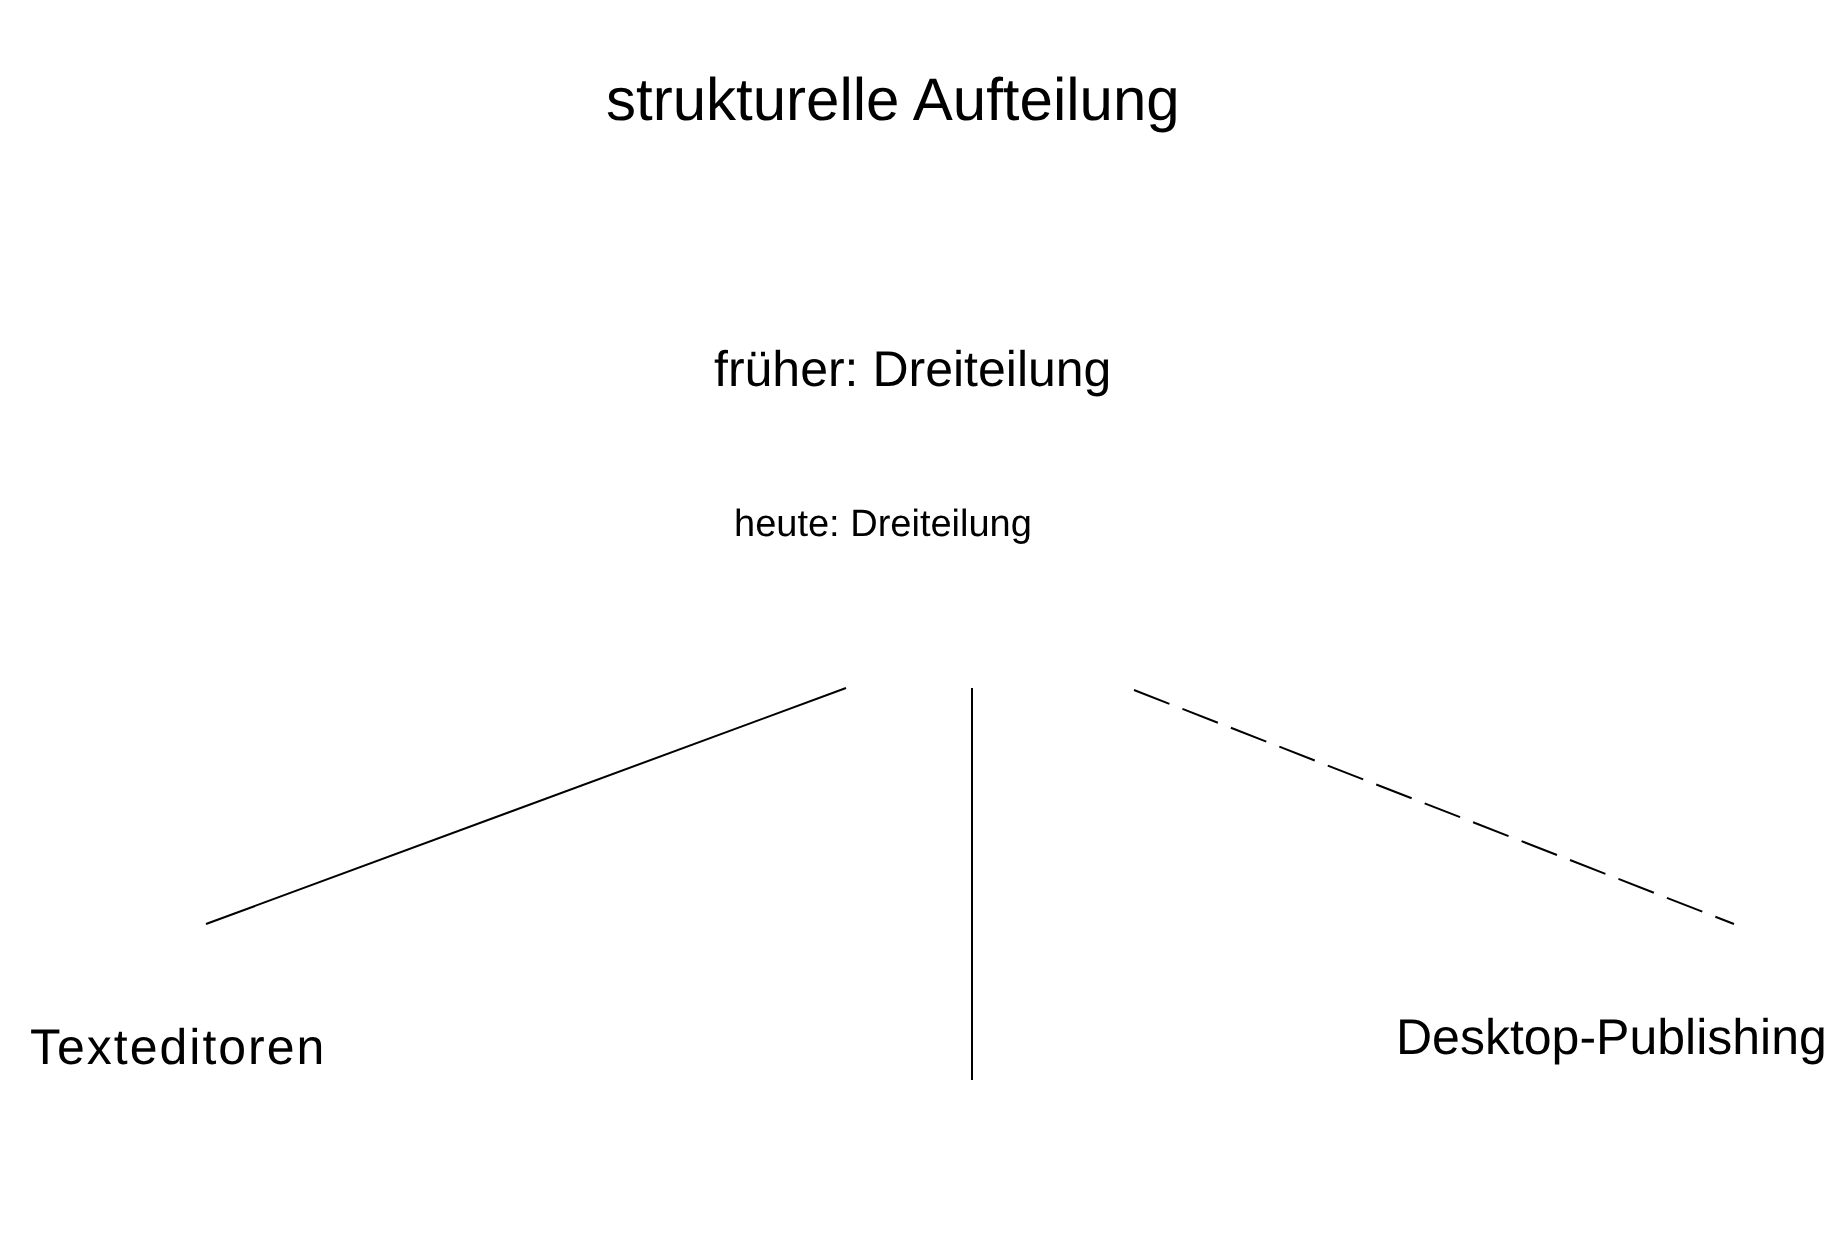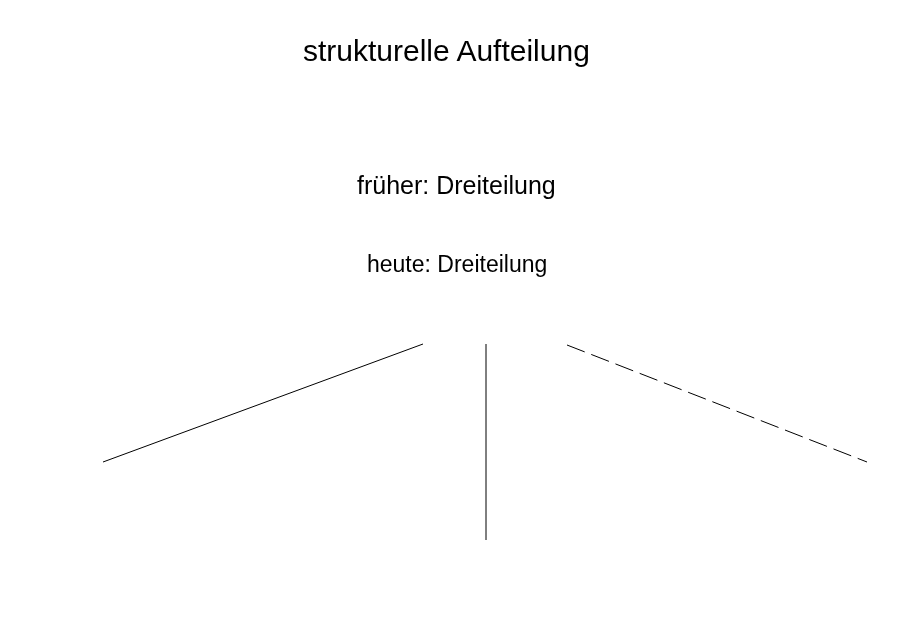--- a/index.html
+++ b/index.html
@@ -28,21 +28,21 @@
     font-size: 30px;
   }
   .subtitle-earlier {
     left: 357px;
     top: 173px;
     font-size: 25px;
   }
   .subtitle-today {
     left: 367px;
     top: 253px;
-    font-size: 23px;
+    font-size: 19px;
   }
   .label-texteditoren {
     left: 15px;
     top: 512px;
     font-size: 25px;
     letter-spacing: 1px;
   }
   .label-textverarbeitung {
     left: 293px;
     top: 562px;
@@ -79,16 +79,18 @@
   <div class="txt subtitle-earlier">früher: Dreiteilung</div>
 
   <div class="txt subtitle-today">heute: Dreiteilung</div>
 
   <svg class="branch-svg" viewBox="0 0 914 619" xmlns="http://www.w3.org/2000/svg">
     <line x1="103" y1="462" x2="423" y2="344"></line>
     <line x1="486" y1="344" x2="486" y2="540"></line>
     <line class="dashed" x1="567" y1="345" x2="867" y2="462"></line>
   </svg>
 
+  <div class="txt label-texteditoren">Texteditoren</div>
 
 
+  <div class="txt label-dtp">Desktop-Publishing</div>
 
 </div>
 
 </body></html>

